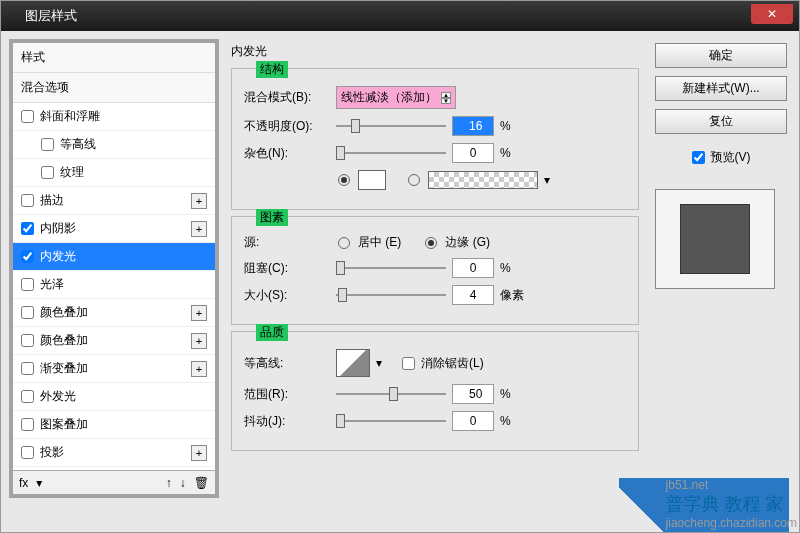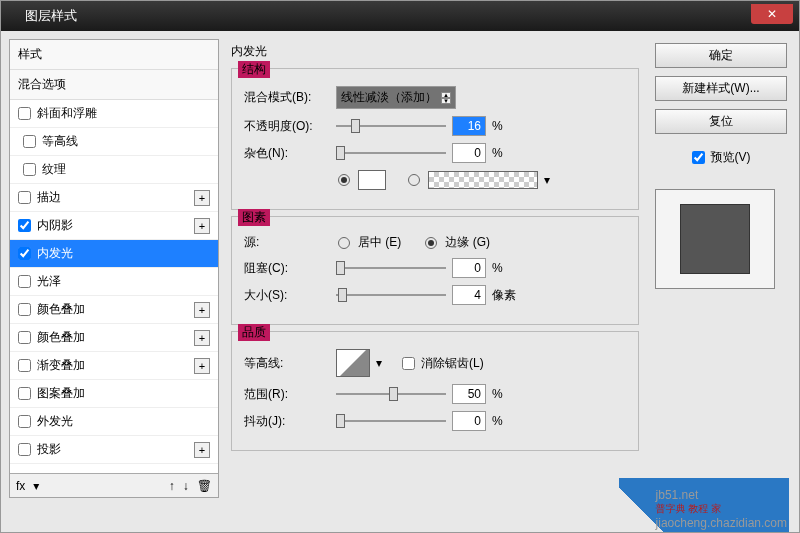--- a/index.html
+++ b/index.html
@@ -2,56 +2,56 @@
 <html><head>
 <meta charset="utf-8">
 <style>
 *{box-sizing:border-box;margin:0;padding:0;font-family:"Microsoft YaHei",SimSun,sans-serif;font-size:12px}
 body{background:#e8e8e8}
 .window{width:800px;height:533px;background:#e8e8e8;border:1px solid #999;position:relative}
 .titlebar{height:30px;background:linear-gradient(#3a3a3a,#1a1a1a);color:#fff;display:flex;align-items:center;padding:0 24px;position:relative}
 .titlebar-text{flex:1;font-size:13px}
 .close-btn{position:absolute;right:6px;top:3px;width:42px;height:20px;background:#c84040;color:#fff;display:flex;align-items:center;justify-content:center;border-radius:0 0 3px 3px;cursor:pointer}
 .body{display:flex;height:calc(100% - 30px - 26px);padding:8px}
-.left-panel{width:210px;border:1px solid #a3a3a3;background:#fff;display:flex;flex-direction:column}
+.left-panel{width:210px;border:4px solid #a3a3a3;background:#fff;display:flex;flex-direction:column}
 .section-label{padding:6px 8px;border-bottom:1px solid #ddd;background:#f8f8f8}
 .style-list{flex:1;overflow:auto}
 .style-item{display:flex;align-items:center;padding:5px 8px;border-bottom:1px solid #eee;cursor:pointer}
-.style-item.indent{padding-left:13px}
+.style-item.indent{padding-left:28px}
 .style-item.selected{background:#1e80ff;color:#fff}
 .style-item input[type=checkbox]{margin-right:6px}
 .style-item .spacer{flex:1}
 .plus-btn{width:16px;height:16px;border:1px solid #888;display:flex;align-items:center;justify-content:center;font-size:11px;background:#f0f0f0}
 .fx-bar{height:24px;border-top:1px solid #aaa;background:#f0f0f0;display:flex;align-items:center;padding:0 6px;gap:8px}
 .mid-panel{flex:1;padding:0 12px}
 .group{border:1px solid #bbb;margin:6px 0;padding:10px 12px 12px;position:relative}
-.group-title{position:absolute;top:-8px;left:6px;background:#be185d;padding:0 4px}
+.group-title{position:absolute;top:-8px;left:24px;background:#22c55e;padding:0 4px}
 .row{display:flex;align-items:center;margin:7px 0;gap:6px}
 .row-label{width:86px;}
-.select{border:1px solid #999;background:#737373;padding:2px 4px;min-width:110px;display:flex;align-items:center;justify-content:space-between}
+.select{border:1px solid #999;background:#f9a8d4;padding:2px 4px;min-width:110px;display:flex;align-items:center;justify-content:space-between}
 .updown{display:inline-flex;flex-direction:column;margin-left:4px}
 .updown span{width:10px;height:6px;border:1px solid #888;font-size:7px;line-height:4px;text-align:center;background:#f4f4f4}
 .slider{flex:1;max-width:110px;height:14px;position:relative}
 .slider-track{height:2px;background:#999;position:absolute;top:6px;left:0;right:0}
 .slider-thumb{width:9px;height:14px;background:#ddd;border:1px solid #666;position:absolute;top:0}
-.numbox{width:34px;border:1px solid #999;background:#fff;padding:2px 4px;text-align:right}
+.numbox{width:42px;border:1px solid #999;background:#fff;padding:2px 16px;text-align:center}
 .numbox.hl{background:#1e80ff;color:#fff}
 .unit{width:28px}
 .swatch{width:28px;height:20px;border:1px solid #666}
 .gradient{width:110px;height:18px;border:1px solid #666;background:repeating-conic-gradient(#ccc 0 25%,#fff 0 50%) 0 0/10px 10px}
 .radio{width:12px;height:12px;border:1px solid #666;border-radius:50%;display:inline-block;margin:0 2px}
 .radio.sel::after{content:"";display:block;width:6px;height:6px;background:#333;border-radius:50%;margin:2px}
 .contour{width:34px;height:28px;border:1px solid #666;background:linear-gradient(135deg,#fff 49%,#888 51%)}
 .btn{border:1px solid #888;background:linear-gradient(#fafafa,#ddd);padding:3px 1px;cursor:pointer;text-align:center}
 .right-panel{width:140px;display:flex;flex-direction:column;gap:8px;padding:4px}
 .right-panel .btn{width:100%}
 .preview-box{width:120px;height:100px;border:1px solid #888;background:#f4f4f4;display:flex;align-items:center;justify-content:center;margin-top:8px}
 .preview-inner{width:70px;height:70px;background:#555;border:1px solid #333}
 .bottom-bar{position:absolute;bottom:0;left:0;right:0;height:26px;background:#e8e8e8}
-.watermark{position:absolute;right:12px;bottom:2px;font-size:11px;color:#999}
+.watermark{position:absolute;right:2px;bottom:2px;font-size:11px;color:#999}
 .skew{position:absolute;right:10px;bottom:0;width:170px;height:54px;background:linear-gradient(45deg,transparent 20%,#2a78c4 20%)}
 .heading{padding:4px 0 2px}
 .btnrow{display:flex;justify-content:center;gap:20px;margin-top:8px}
 </style>
 </head>
 <body>
 
 <div class="window">
   <div class="titlebar">
     <span class="titlebar-text">图层样式</span>
@@ -116,26 +116,26 @@
             <span class="plus-btn">+</span>
           </div>
           <div class="style-item">
             <input type="checkbox" style="">
             <span>渐变叠加</span>
             <span class="spacer"></span>
             <span class="plus-btn">+</span>
           </div>
           <div class="style-item">
             <input type="checkbox" style="">
+            <span>外发光</span>
+            <span class="spacer"></span>
+          </div>
+          <div class="style-item">
+            <input type="checkbox" style="">
             <span>图案叠加</span>
-            <span class="spacer"></span>
-          </div>
-          <div class="style-item">
-            <input type="checkbox" style="">
-            <span>外发光</span>
             <span class="spacer"></span>
           </div>
           <div class="style-item">
             <input type="checkbox" style="">
             <span>投影</span>
             <span class="spacer"></span>
             <span class="plus-btn">+</span>
           </div>
         </div>
       <div class="fx-bar">
@@ -265,16 +265,16 @@
           <div class="preview-inner"></div>
         </div>
     </div>
 
   </div>
 
   <div class="bottom-bar"></div>
   <div class="skew"></div>
   <div class="watermark">
     <div>jb51.net</div>
-    <div style="color:#b91c1c;font-size:10px">普字典   教程  家</div>
+    <div style="color:#0369a1;font-size:18px">普字典   教程  家</div>
     <div>jiaocheng.chazidian.com</div>
   </div>
 </div>
 
 </body></html>

